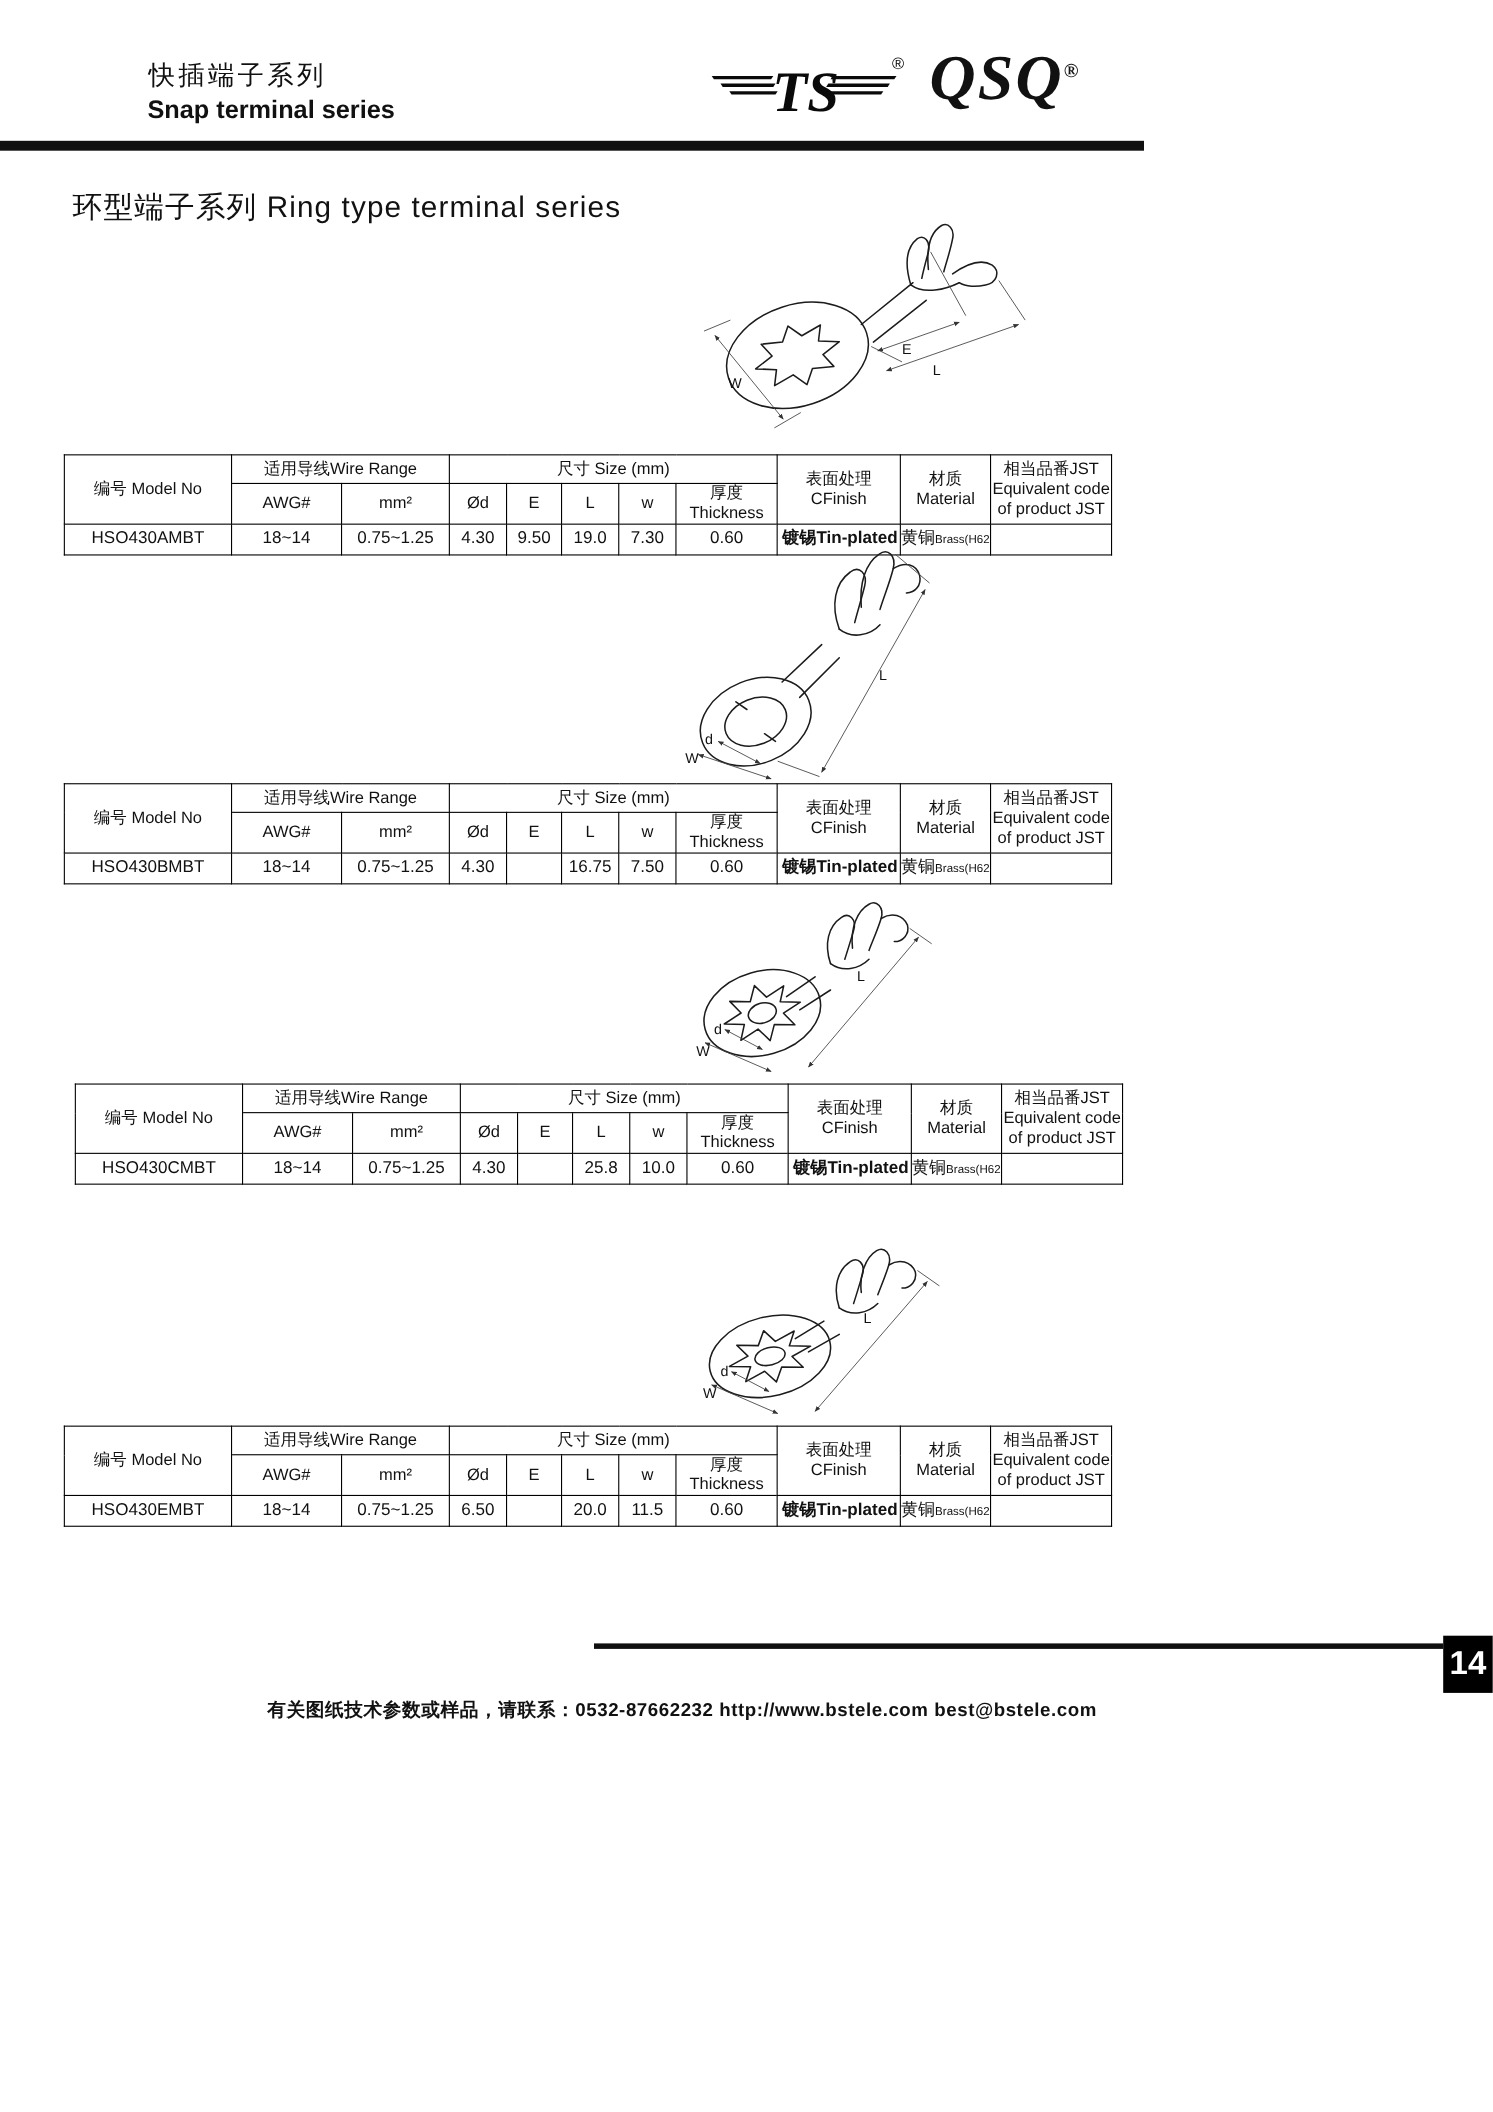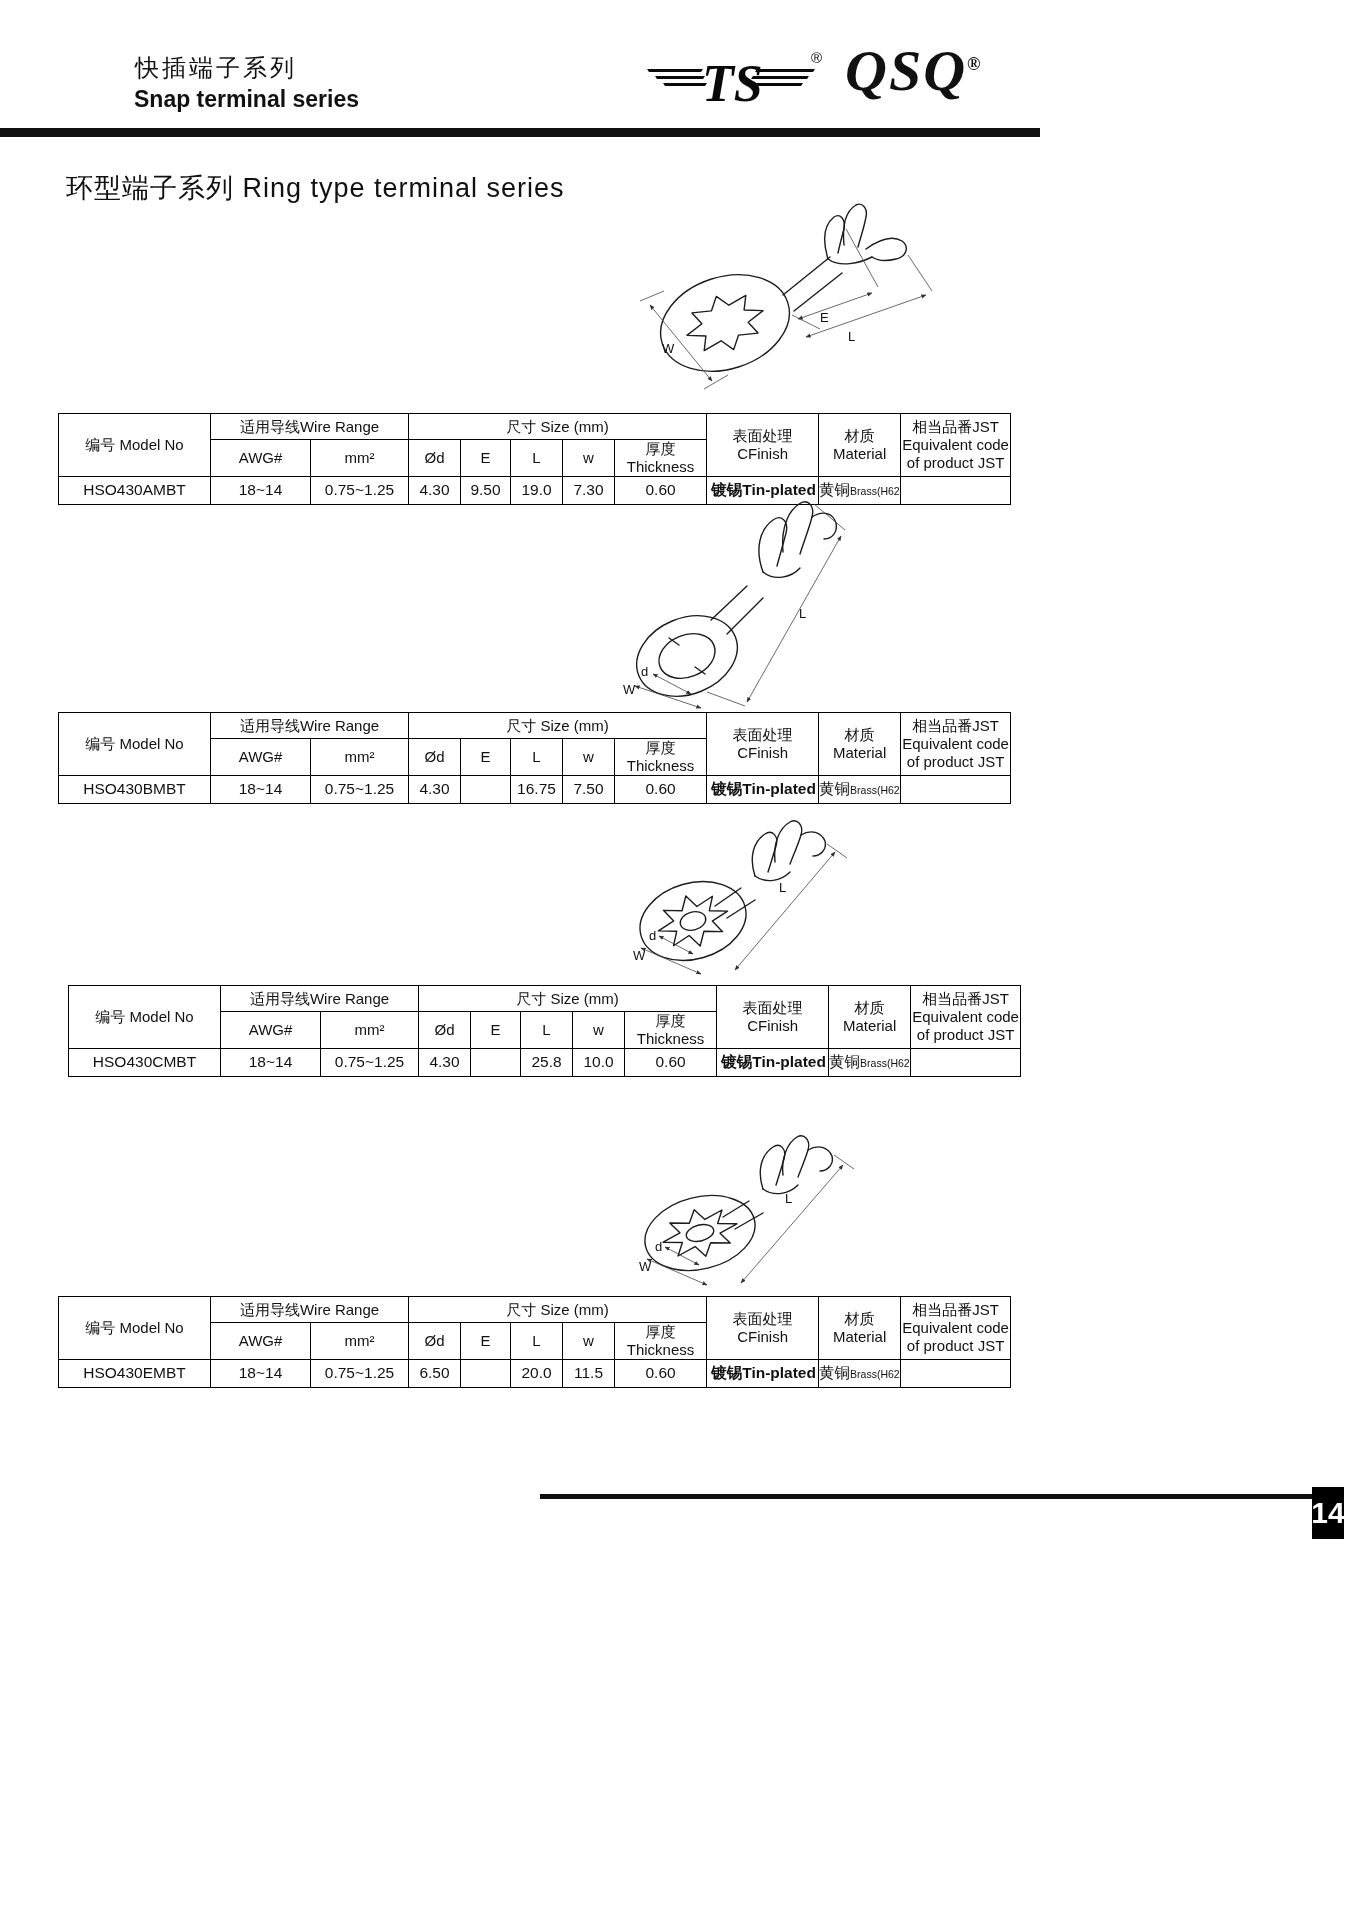--- a/index.html
+++ b/index.html
@@ -375,15 +375,16 @@
       <td>11.5</td>
       <td>0.60</td>
       <td class="finish"><span>镀锡</span><span>Tin-plated</span></td>
       <td class="mat"><span>黄铜</span><span class="sm">Brass(H62)</span></td>
       <td></td>
     </tr>
   </tbody>
     </table>
 
   <div class="abs rule" style="left:540px;top:1494px;width:772px;height:5px"></div>
-  <div class="abs fpage" style="left:1312px;top:1487px;width:32px;height:52px">14</div>
+  <div class="abs fpage" style="left:1312px;top:1487px;width:45px;height:52px">14</div>
+  <div class="abs fcontact" style="left:243px;top:1543px">有关图纸技术参数或样品，请联系：0532-87662232 http://www.bstele.com best@bstele.com</div>
 
 </div>
 
 </body></html>

